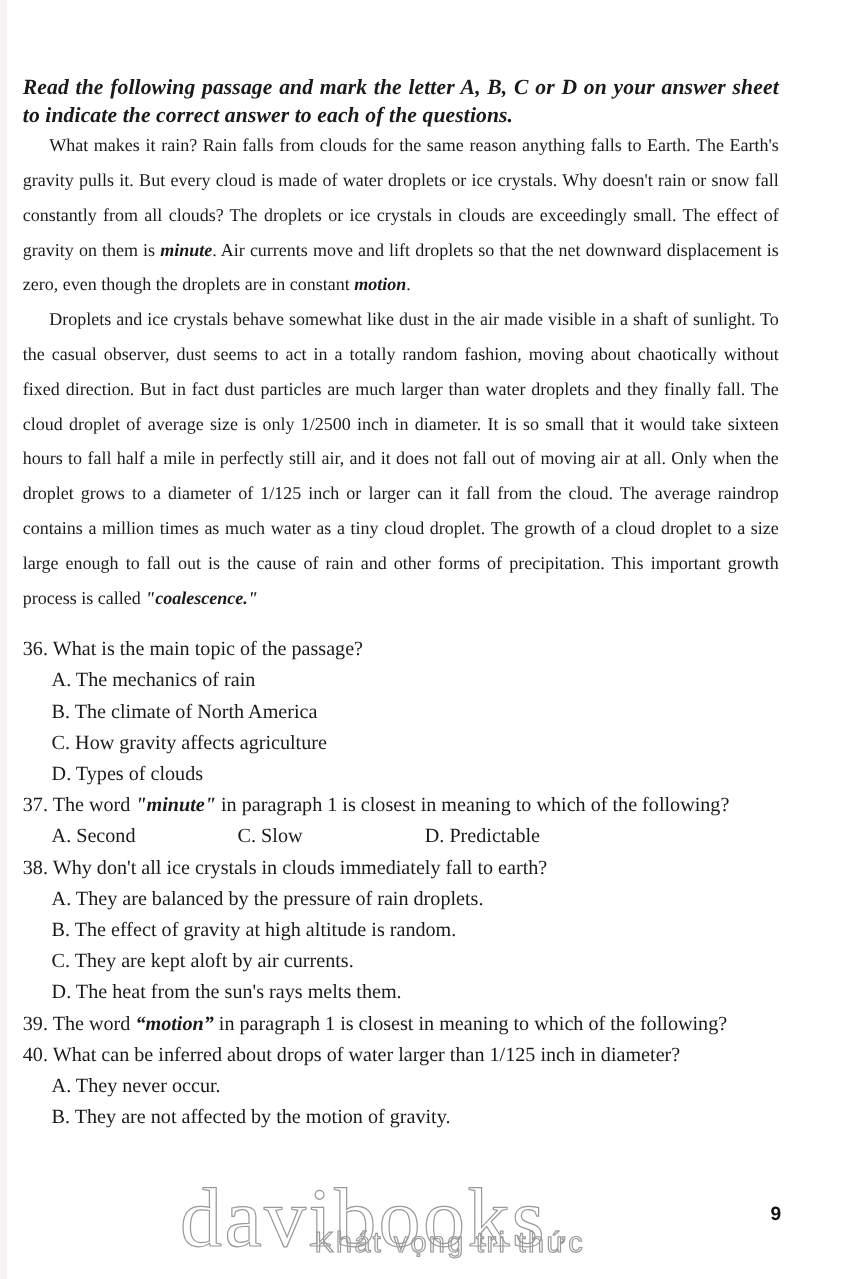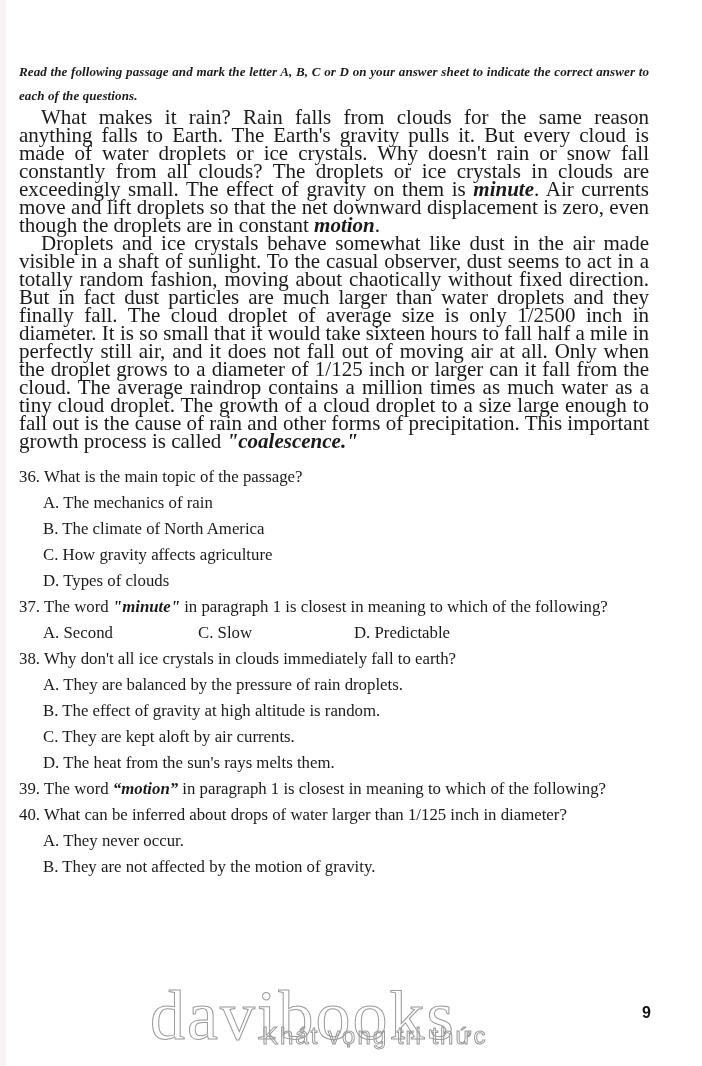--- a/index.html
+++ b/index.html
@@ -1,22 +1,22 @@
 <!DOCTYPE html>
 <html><head>
 <meta charset="utf-8">
 <style>
   html, body { margin: 0; padding: 0; }
   body {
     width: 702px; height: 1066px; background: #ffffff; position: relative; overflow: hidden;
     font-family: "Liberation Serif", serif; color: #1a1a1a;
   }
   .page { position: absolute; left: 19px; top: 60px; width: 630px; }
-  .instr { font-weight: bold; font-style: italic; font-size: 13px; line-height: 24px; text-align: justify; margin: 0; letter-spacing: 0.1px; }
-  .para { font-size: 21px; line-height: 18px; text-align: justify; margin: 0; text-indent: 22px; }
+  .instr { font-weight: bold; font-style: italic; font-size: 18px; line-height: 24px; text-align: justify; margin: 0; letter-spacing: 0.1px; }
+  .para { font-size: 15px; line-height: 29px; text-align: justify; margin: 0; text-indent: 22px; }
   .para b { font-style: italic; font-weight: bold; }
   .questions { margin-top: 14px; font-size: 16.8px; line-height: 26px; }
   .q { margin: 0; text-align: justify; }
   .opts { margin-left: 24px; display: flex; flex-wrap: wrap; align-items: flex-end; }
   .opts.two .opt { width: 314px; }
   .opts.four .opt:nth-child(1) { width: 155px; }
   .opts.four .opt:nth-child(2) { width: 156px; }
   .opts.four .opt:nth-child(3) { width: 139px; }
   .opts.one .opt { width: 100%; }
   .opt { white-space: nowrap; }

